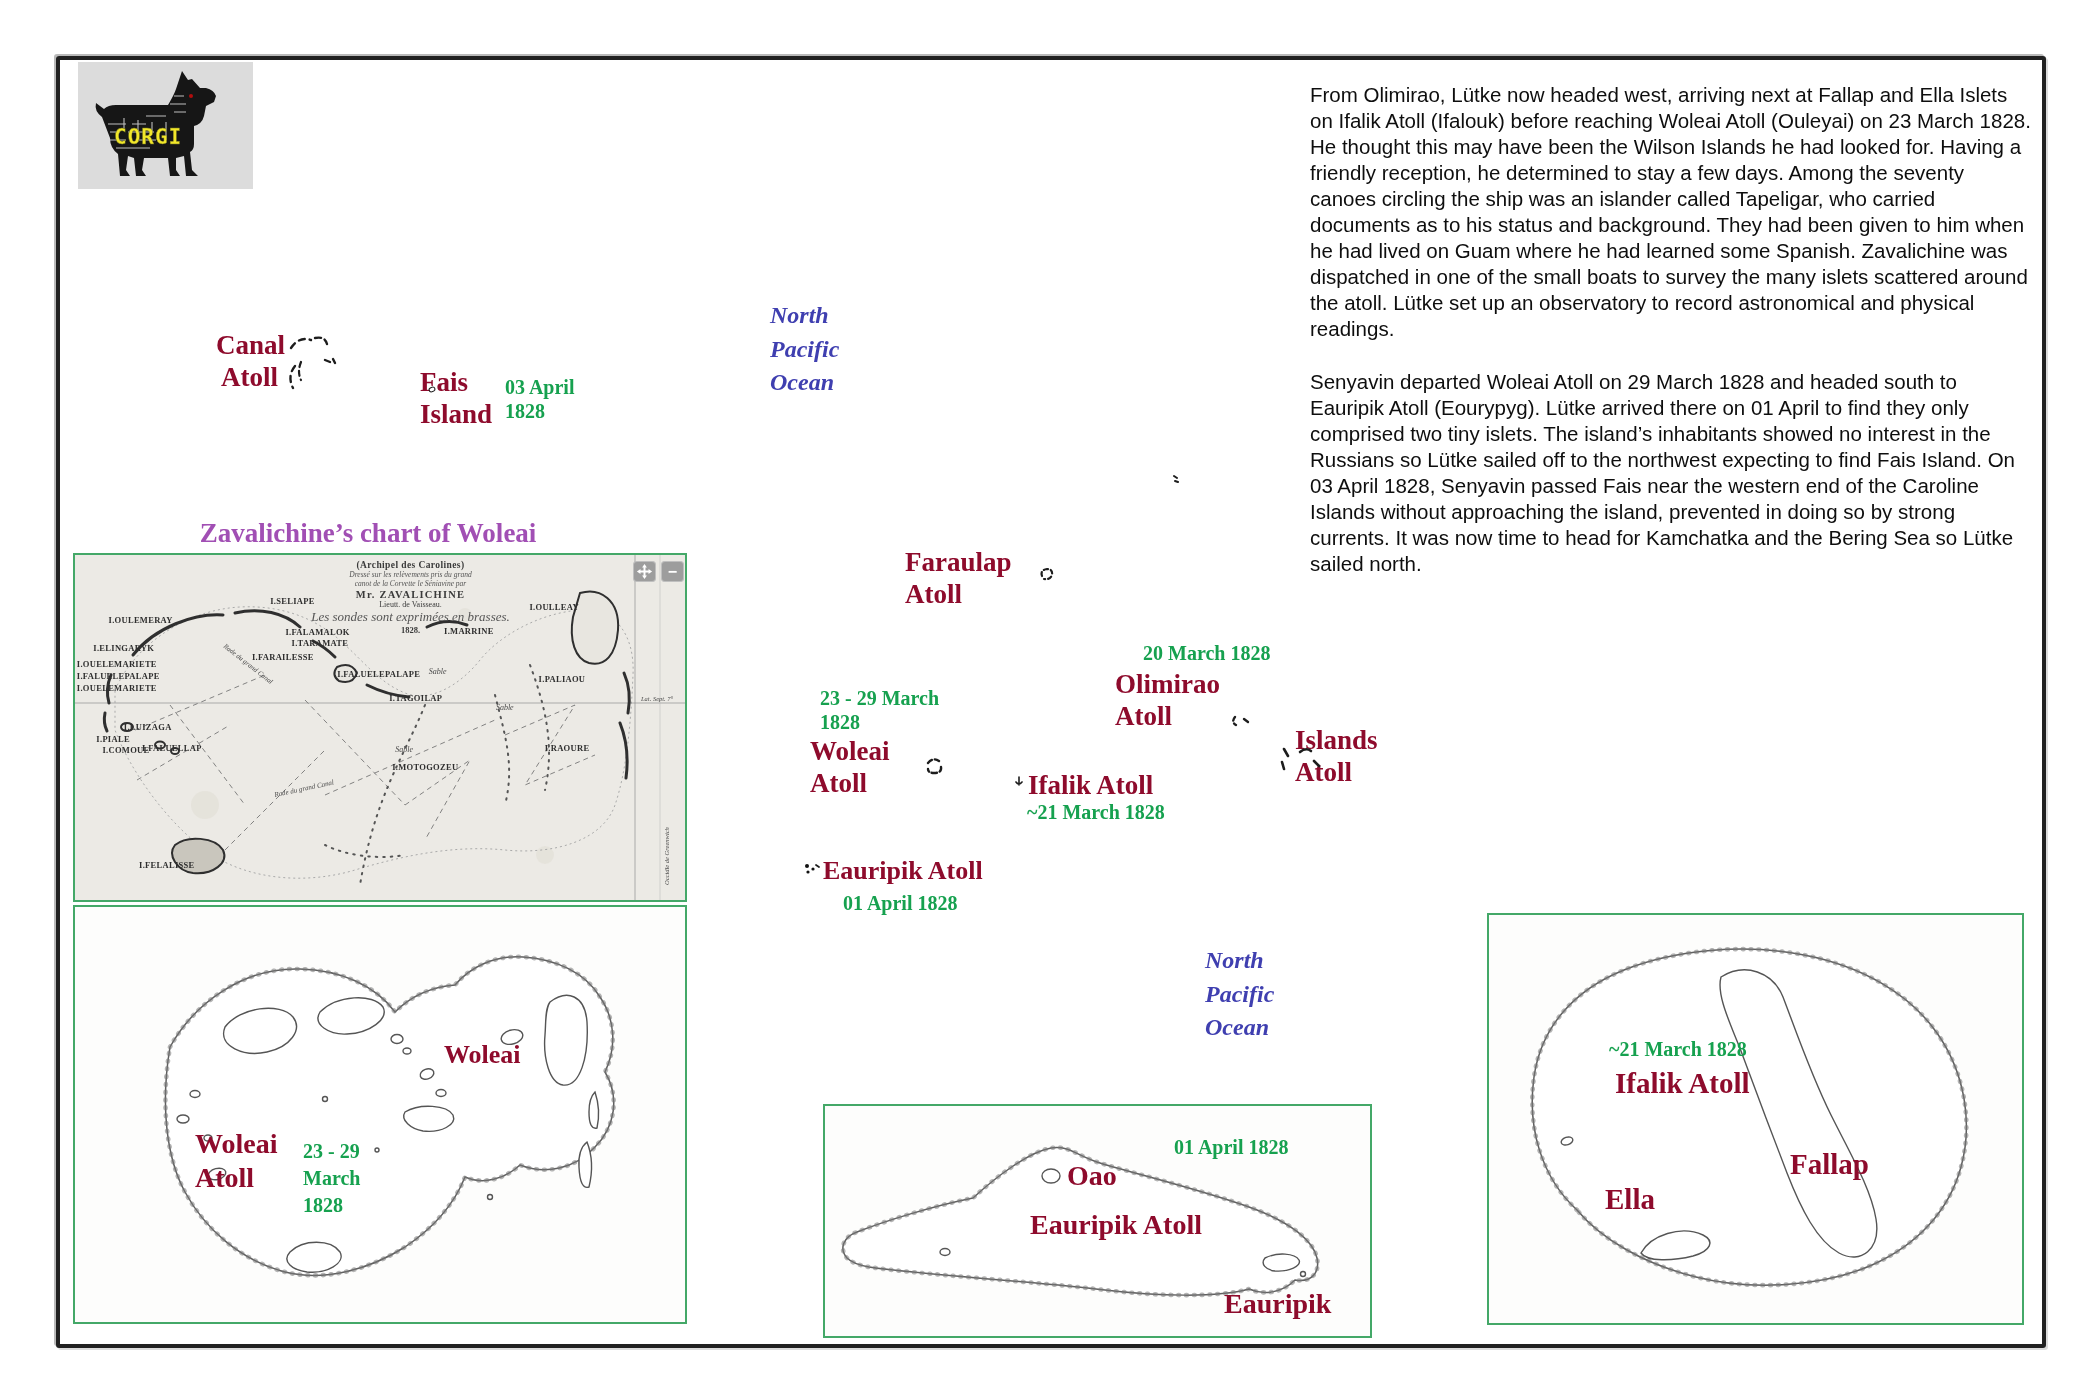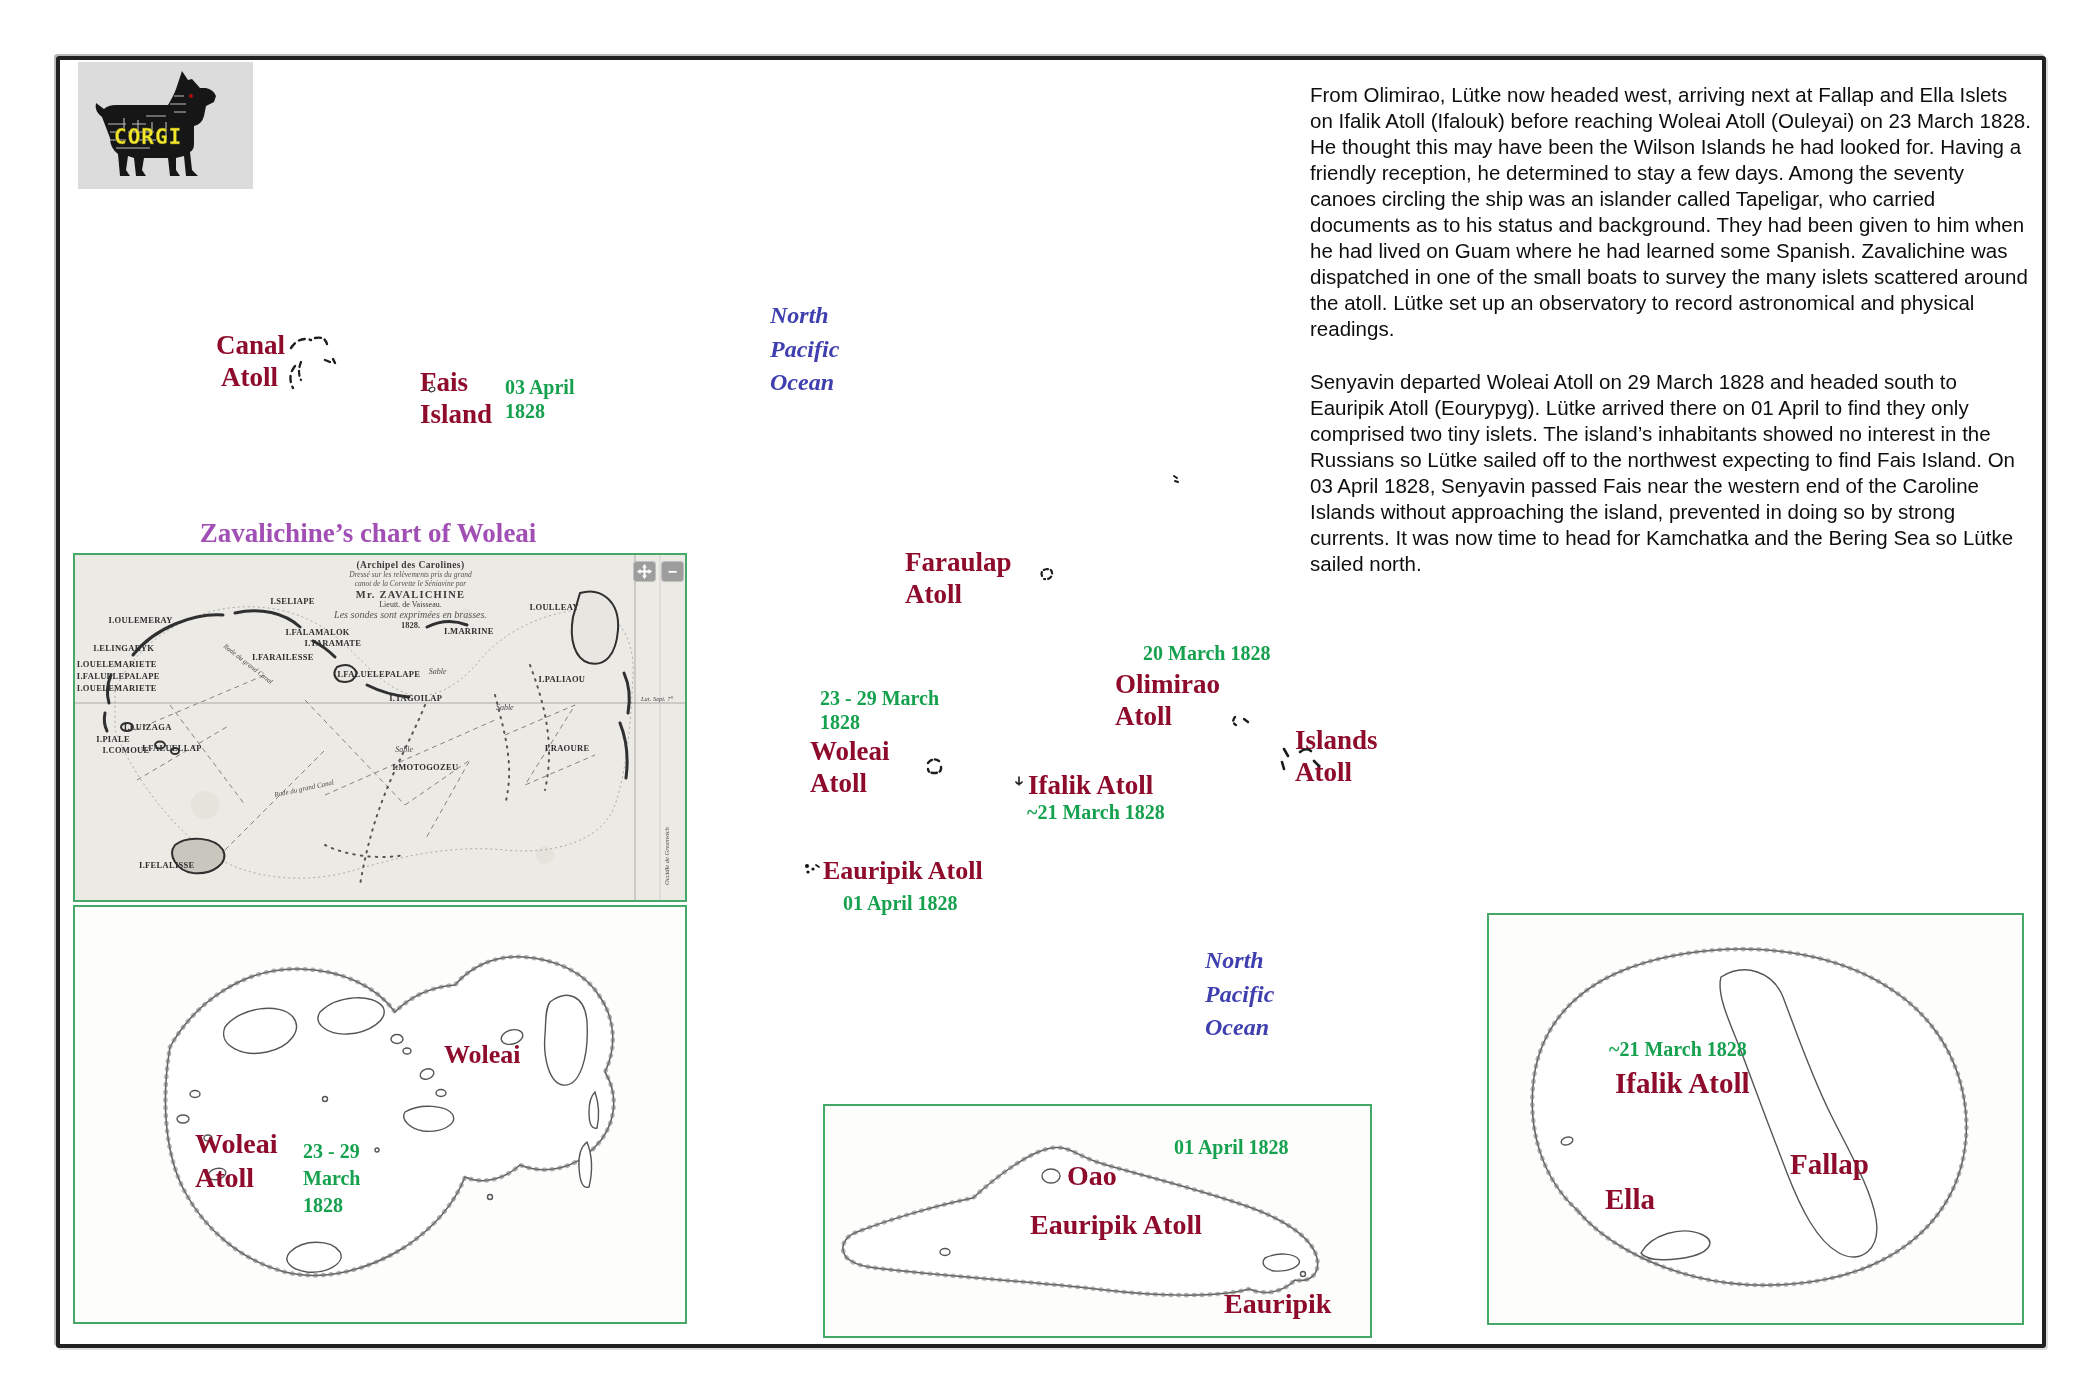--- a/index.html
+++ b/index.html
@@ -38,21 +38,21 @@
 
   
   .chart-box{left:73px;top:553px;width:610px;height:345px;border:2px solid #44a868;background:#eceae5;}
   .chart-inner{position:absolute;left:0;top:0;width:100%;height:100%;}
   .c-hdr{position:absolute;left:34%;top:1.5%;width:42%;text-align:center;color:#3a3a3a;}
   .c-hdr span{display:block;}
   .c-hdr span:nth-child(1){font-size:9.5px;font-weight:bold;letter-spacing:.4px;}
   .c-hdr span:nth-child(2),.c-hdr span:nth-child(3){font-size:7.5px;font-style:italic;color:#555;}
   .c-hdr span:nth-child(4){font-size:10.5px;font-weight:bold;letter-spacing:1.2px;margin-top:1px;}
   .c-hdr span:nth-child(5){font-size:8px;}
-  .c-hdr span:nth-child(6){font-size:10px;font-style:italic;color:#555;}
+  .c-hdr span:nth-child(6){font-size:13px;font-style:italic;color:#555;}
   .c-hdr span:nth-child(7){font-size:8.5px;font-weight:bold;}
   .c-lbl{position:absolute;font-size:8.5px;font-weight:bold;color:#2e2e2e;letter-spacing:.3px;white-space:nowrap;}
   .c-sable{position:absolute;font-size:8px;font-style:italic;color:#4a4a4a;}
   .c-btn{position:absolute;width:23px;height:21px;background:#9d9d9d;border-radius:4px;
          display:flex;align-items:center;justify-content:center;box-shadow:0 0 0 1px rgba(255,255,255,.35) inset;}
 
   
   .inset{border:2px solid #44a868;background:#fdfdfc;}
   .inset svg{position:absolute;left:0;top:0;}
   .reef{fill:#ffffff;stroke:#5f5f5f;stroke-width:1.5;}
@@ -185,21 +185,21 @@
     </div>
 
     <div id="chart-labels" style="position:absolute;left:0;top:0;width:100%;height:100%;">
         <span class="c-lbl" style="left: 5.5%; top: 17.5%;">I.OULEMERAY</span>
         <span class="c-lbl" style="left: 3%; top: 25.5%;">I.ELINGARYK</span>
         <span class="c-lbl" style="left: 0.3%; top: 30%;">I.OUELEMARIETE</span>
         <span class="c-lbl" style="left: 0.3%; top: 33.5%;">I.FALUELEPALAPE</span>
         <span class="c-lbl" style="left: 0.3%; top: 37%;">I.OUELEMARIETE</span>
         <span class="c-lbl" style="left: 32%; top: 12%;">I.SELIAPE</span>
         <span class="c-lbl" style="left: 34.5%; top: 21%;">I.FALAMALOK</span>
-        <span class="c-lbl" style="left: 35.5%; top: 24%; margin-left: 13px;">I.TARAMATE</span>
+        <span class="c-lbl" style="left: 35.5%; top: 24%;">I.TARAMATE</span>
         <span class="c-lbl" style="left: 29%; top: 28%;">I.FARAILESSE</span>
         <span class="c-lbl" style="left: 43%; top: 33%;">I.FALUELEPALAPE</span>
         <span class="c-lbl" style="left: 51.5%; top: 40%;">I.TAGOILAP</span>
         <span class="c-lbl" style="left: 60.5%; top: 20.5%;">I.MARRINE</span>
         <span class="c-lbl" style="left: 74.5%; top: 13.5%;">I.OULLEAY</span>
         <span class="c-lbl" style="left: 76%; top: 34.5%;">I.PALIAOU</span>
         <span class="c-lbl" style="left: 77%; top: 54.5%;">I.RAOURE</span>
         <span class="c-lbl" style="left: 52%; top: 60%;">I.MOTOGOZEU</span>
         <span class="c-lbl" style="left: 8%; top: 48.5%;">I.LUIZAGA</span>
         <span class="c-lbl" style="left: 3.5%; top: 52%;">I.PIALE</span>

